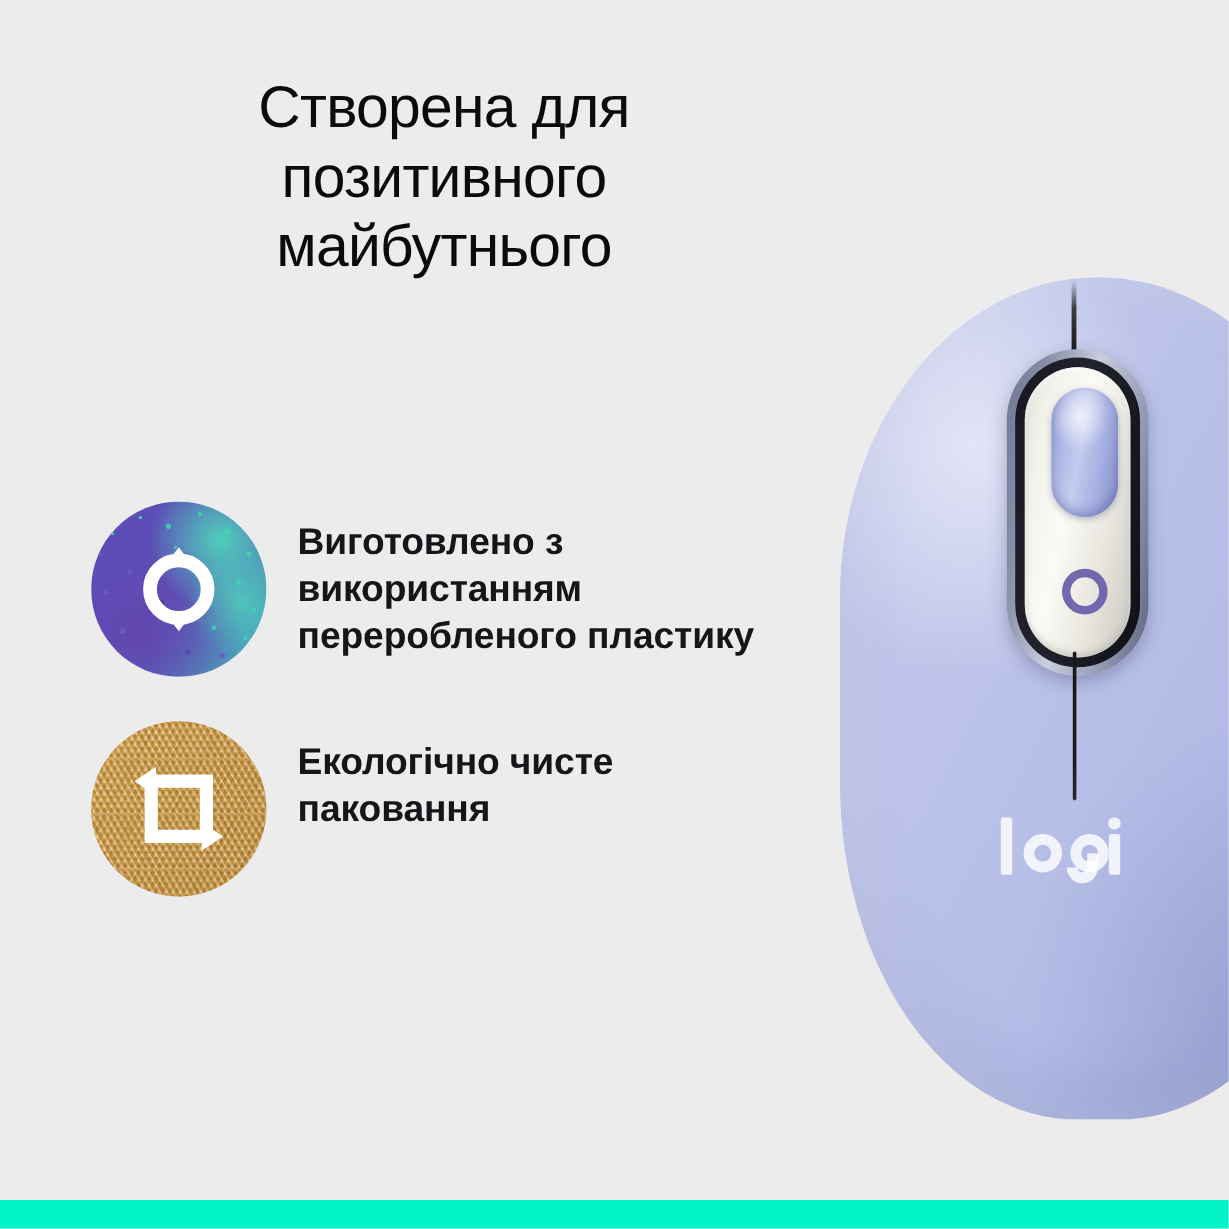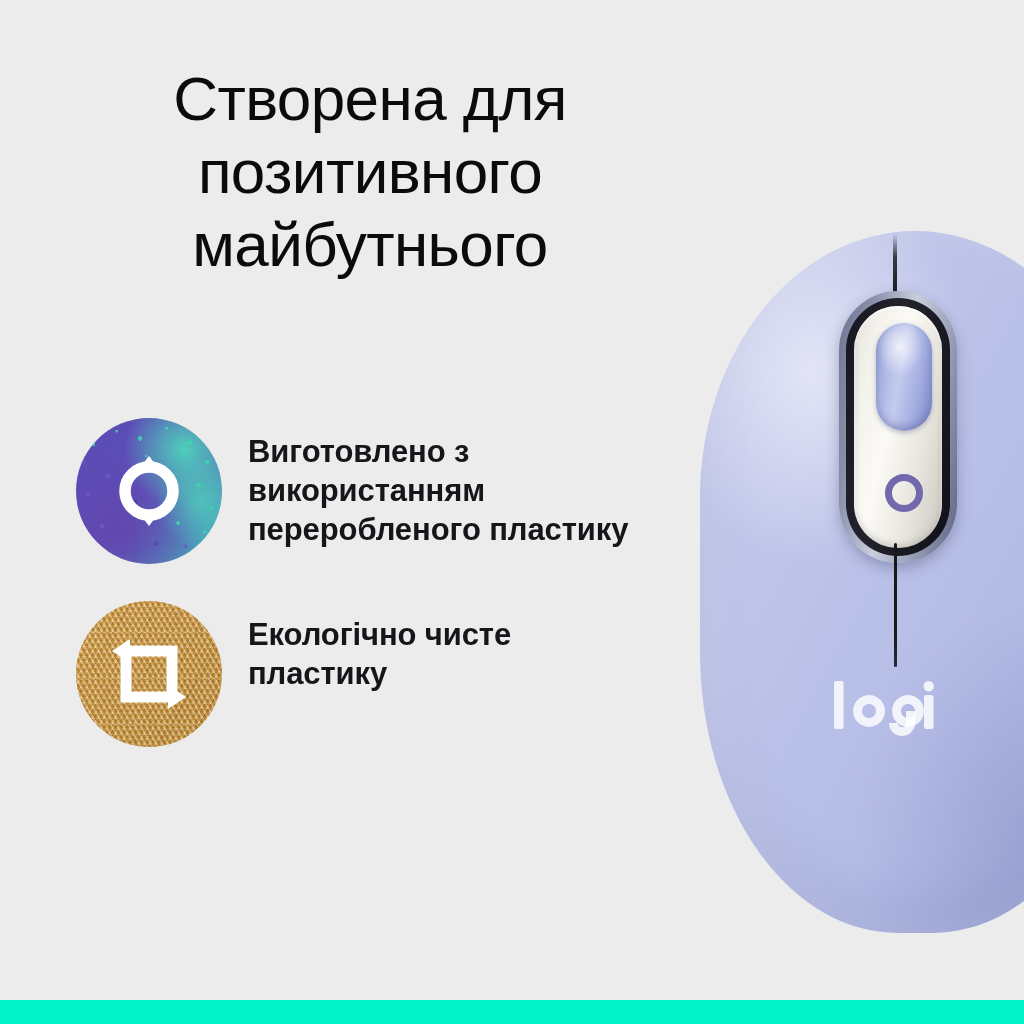--- a/index.html
+++ b/index.html
@@ -24,21 +24,21 @@
   }
 
   
   .headline {
     position:absolute;
     left:0; top:62px;
     width:740px;
     text-align:center;
     font-family:"Liberation Sans", sans-serif;
     font-weight:400;
-    font-size:62px;
+    font-size:49px;
     line-height:1.18;
     letter-spacing:-0.6px;
     color:#0B0B0D;
     white-space:pre-line;
   }
 
   
   .features {
     position:absolute;
     left:76px; top:418px;
@@ -270,21 +270,21 @@
         <svg viewBox="0 0 146 146" width="146" height="146" aria-hidden="true">
           <g fill="none" stroke="#ffffff" stroke-width="11" stroke-linecap="butt" stroke-linejoin="miter">
             <path d="M 44 50 L 96 50 L 96 92"></path>
             <path d="M 102 96 L 50 96 L 50 54"></path>
           </g>
           <polygon points="36,50 54,38 54,62" fill="#ffffff"></polygon>
           <polygon points="110,96 92,84 92,108" fill="#ffffff"></polygon>
         </svg>
       </div>
       <div class="feature-text">Екологічно чисте
-пластику</div>
+паковання</div>
     </div>
 
   </div>
 
   <div class="mouse">
     <div class="mouse-body"></div>
     <div class="seam-top"></div>
 
     <div class="pill-outer">
       <div class="pill-dark">

